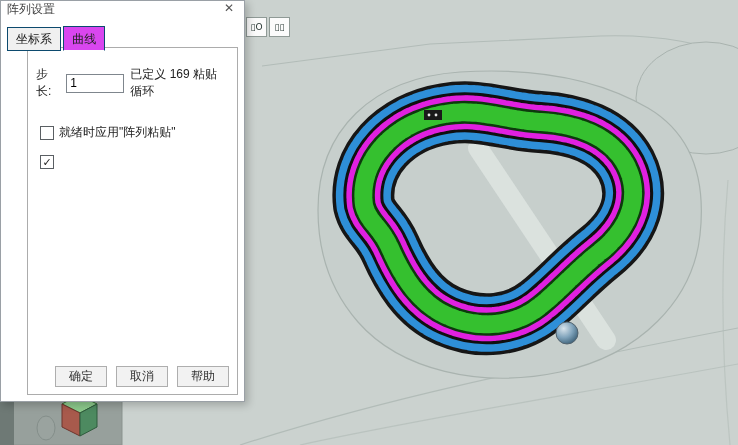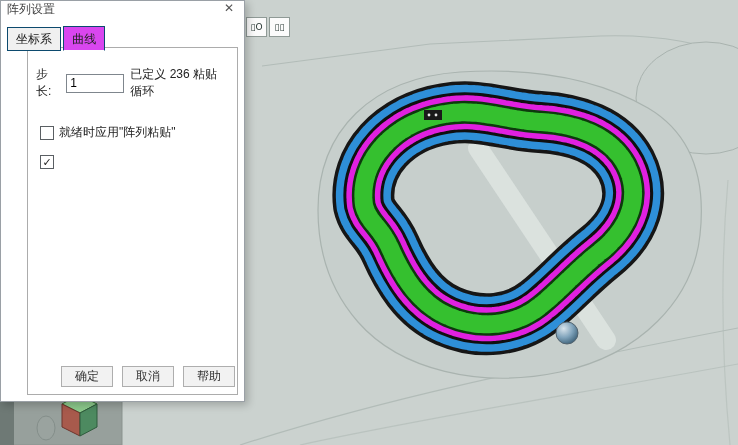--- a/index.html
+++ b/index.html
@@ -58,21 +58,21 @@
   .check-row{
     display:flex;align-items:center;gap:5px;padding-left:12px;margin-top:24px;
   }
   .check-row + .check-row{margin-top:14px;}
   .checkbox{
     width:12px;height:12px;border:1px solid #5a5f63;background:#fff;
     display:inline-flex;align-items:center;justify-content:center;
     font-size:11px;line-height:12px;color:#1a1a1a;cursor:pointer;flex:0 0 auto;
   }
   .dlg-buttons{
-    position:absolute;right:2px;bottom:7px;display:flex;gap:9px;
+    position:absolute;right:8px;bottom:7px;display:flex;gap:9px;
   }
   .dlg-buttons button{
     width:52px;height:21px;font-size:12px;color:#333;background:#f2f2f2;
     border:1px solid #aeaeae;cursor:pointer;
     font-family:"Liberation Sans",sans-serif;
   }
 </style>
 </head>
 <body>
 
@@ -170,21 +170,21 @@
 
     <div class="tabs">
       <span class="tab">坐标系</span>
       <span class="tab active">曲线</span>
     </div>
 
     <div class="tab-panel">
       <div class="step-row">
         <label>步长:</label>
         <input type="text" value="1" style="">
-        <span>已定义 236 粘贴循环</span>
+        <span>已定义 169 粘贴循环</span>
       </div>
 
       <div class="check-row">
         <span class="checkbox"></span>
         <span>就绪时应用"阵列粘贴"</span>
       </div>
 
       <div class="check-row">
         <span class="checkbox">✓</span>
       </div>

